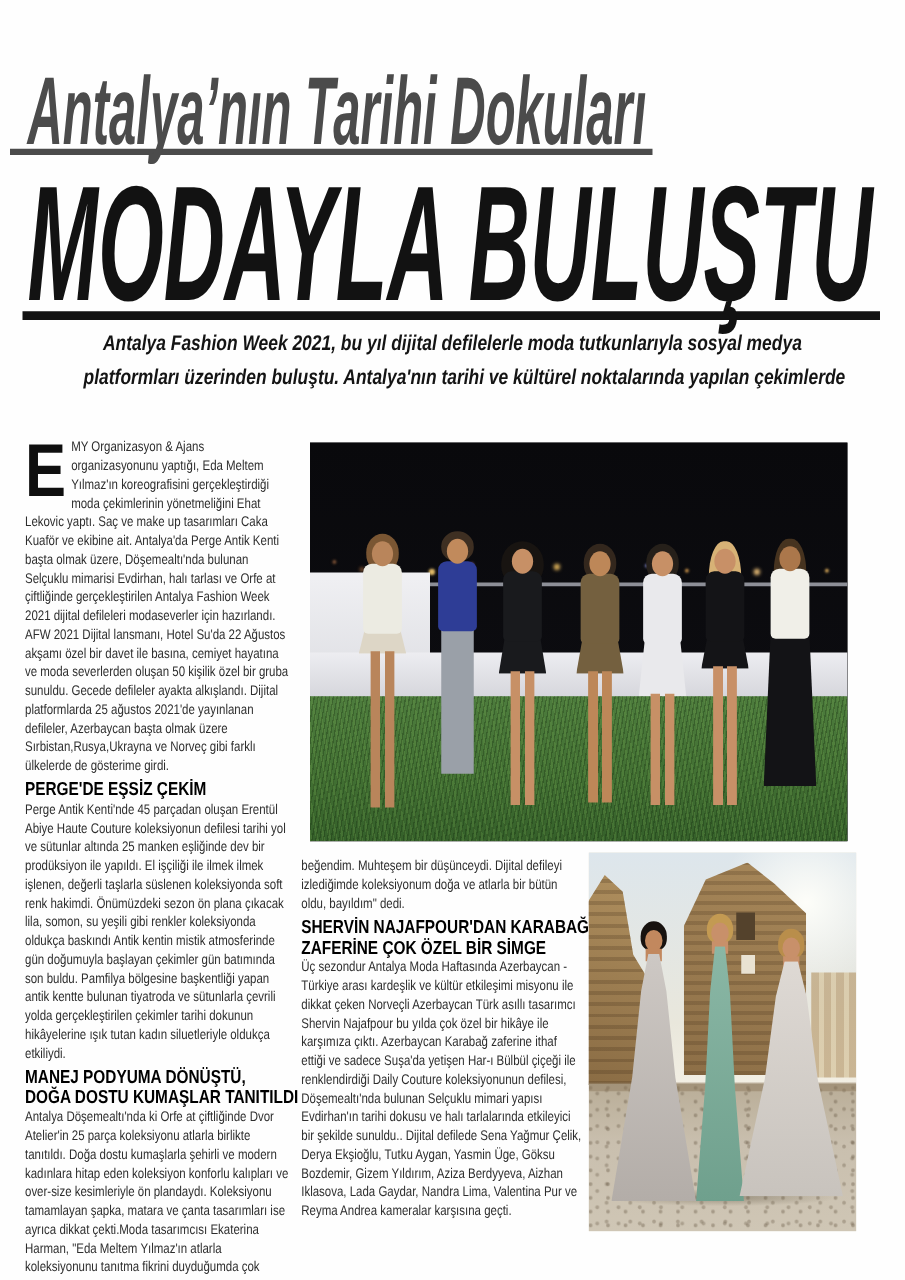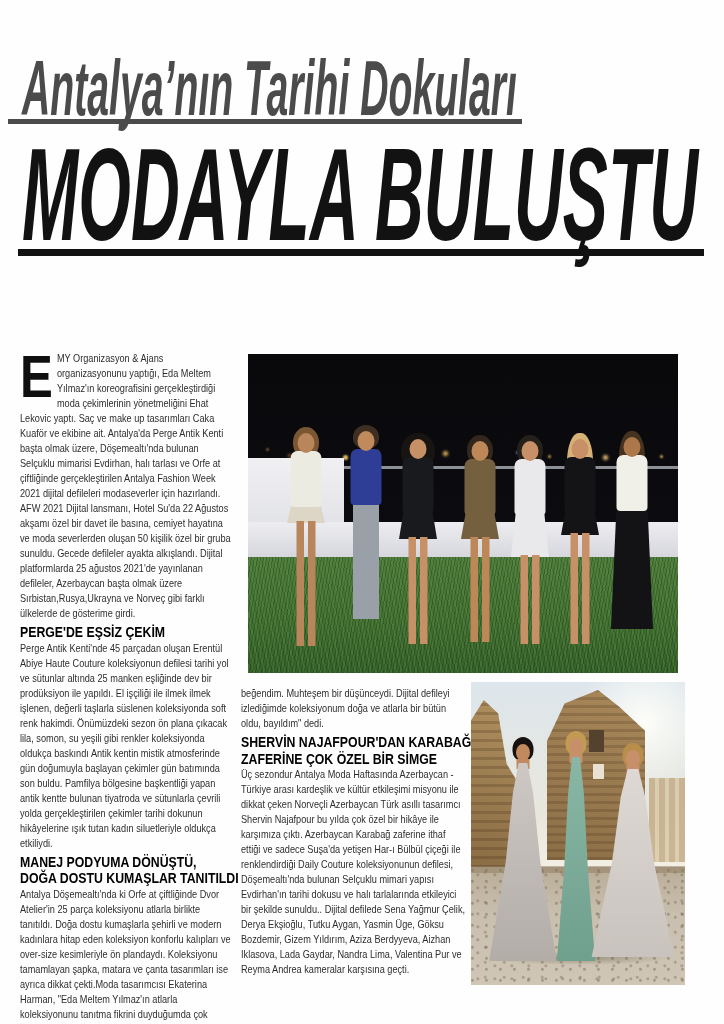--- a/index.html
+++ b/index.html
@@ -107,20 +107,22 @@
     <text x="2" y="69" font-family="Liberation Sans, sans-serif" font-weight="bold" font-style="italic" font-size="77" fill="#4b4b4b" textLength="495" lengthAdjust="spacingAndGlyphs">Antalya’nın Tarihi Dokuları</text>
   </svg>
   <div class="rule kicker-rule"></div>
 
   <svg class="headsvg" style="left:20px;top:128px;" width="690" height="130">
     <text x="2" y="112" font-family="Liberation Sans, sans-serif" font-weight="bold" font-style="italic" font-size="131" fill="#121212" textLength="676" lengthAdjust="spacingAndGlyphs">MODAYLA BULUŞTU</text>
   </svg>
   <div class="rule headline-rule"></div>
 
   <div class="standfirst">
+    <div class="sfline"><span>Antalya Fashion Week 2021, bu yıl dijital defilelerle moda tutkunlarıyla sosyal medya</span></div>
+    <div class="sfline"><span>platformları üzerinden buluştu. Antalya'nın tarihi ve kültürel noktalarında yapılan çekimlerde</span></div>
   </div>
 
   <div id="leftcol" class="colwrap">
     <p><span class="dropcap">E</span><span>MY Organizasyon &amp; Ajans organizasyonunu yaptığı, Eda Meltem Yılmaz'ın koreografisini gerçekleştirdiği moda çekimlerinin yönetmeliğini Ehat Lekovic yaptı. Saç ve make up tasarımları Caka Kuaför ve ekibine ait. Antalya'da Perge Antik Kenti başta olmak üzere, Döşemealtı'nda bulunan Selçuklu mimarisi Evdirhan, halı tarlası ve Orfe at çiftliğinde gerçekleştirilen Antalya Fashion Week 2021 dijital defileleri modaseverler için hazırlandı. AFW 2021 Dijital lansmanı, Hotel Su'da 22 Ağustos akşamı özel bir davet ile basına, cemiyet hayatına ve moda severlerden oluşan 50 kişilik özel bir gruba sunuldu. Gecede defileler ayakta alkışlandı. Dijital platformlarda 25 ağustos 2021'de yayınlanan defileler, Azerbaycan başta olmak üzere Sırbistan,Rusya,Ukrayna ve Norveç gibi farklı ülkelerde de gösterime girdi.</span></p>
     <div class="subhead">PERGE'DE EŞSİZ ÇEKİM</div>
     <p>Perge Antik Kenti'nde 45 parçadan oluşan Erentül Abiye Haute Couture koleksiyonun defilesi tarihi yol ve sütunlar altında 25 manken eşliğinde dev bir prodüksiyon ile yapıldı. El işçiliği ile ilmek ilmek işlenen, değerli taşlarla süslenen koleksiyonda soft renk hakimdi. Önümüzdeki sezon ön plana çıkacak lila, somon, su yeşili gibi renkler koleksiyonda oldukça baskındı Antik kentin mistik atmosferinde gün doğumuyla başlayan çekimler gün batımında son buldu. Pamfilya bölgesine başkentliği yapan antik kentte bulunan tiyatroda ve sütunlarla çevrili yolda gerçekleştirilen çekimler tarihi dokunun hikâyelerine ışık tutan kadın siluetleriyle oldukça etkiliydi.</p>
     <div class="subhead">MANEJ PODYUMA DÖNÜŞTÜ,</div>
     <div class="subhead" style="margin-top:0;">DOĞA DOSTU KUMAŞLAR TANITILDI</div>
     <p>Antalya Döşemealtı'nda ki Orfe at çiftliğinde Dvor Atelier'in 25 parça koleksiyonu atlarla birlikte tanıtıldı. Doğa dostu kumaşlarla şehirli ve modern kadınlara hitap eden koleksiyon konforlu kalıpları ve over-size kesimleriyle ön plandaydı. Koleksiyonu tamamlayan şapka, matara ve çanta tasarımları ise ayrıca dikkat çekti.Moda tasarımcısı Ekaterina Harman, "Eda Meltem Yılmaz'ın atlarla koleksiyonunu tanıtma fikrini duyduğumda çok</p>
   </div>

